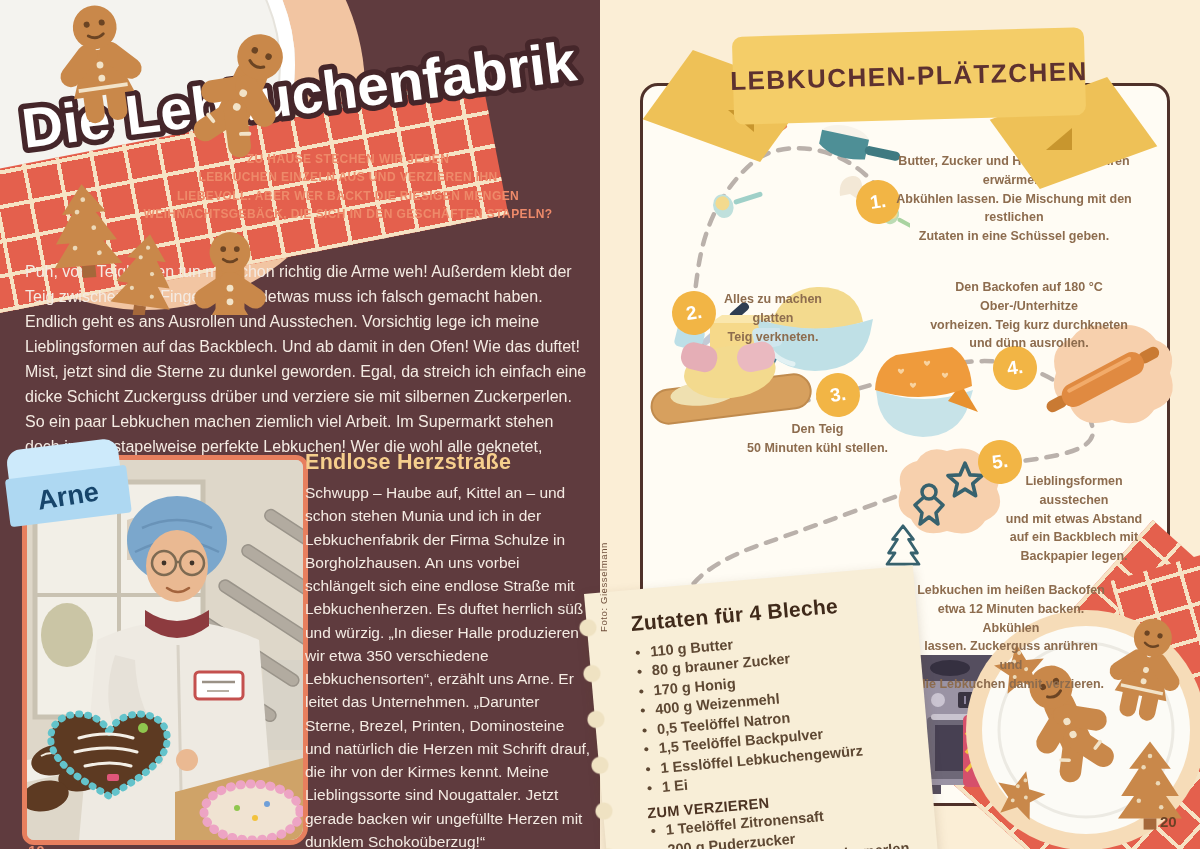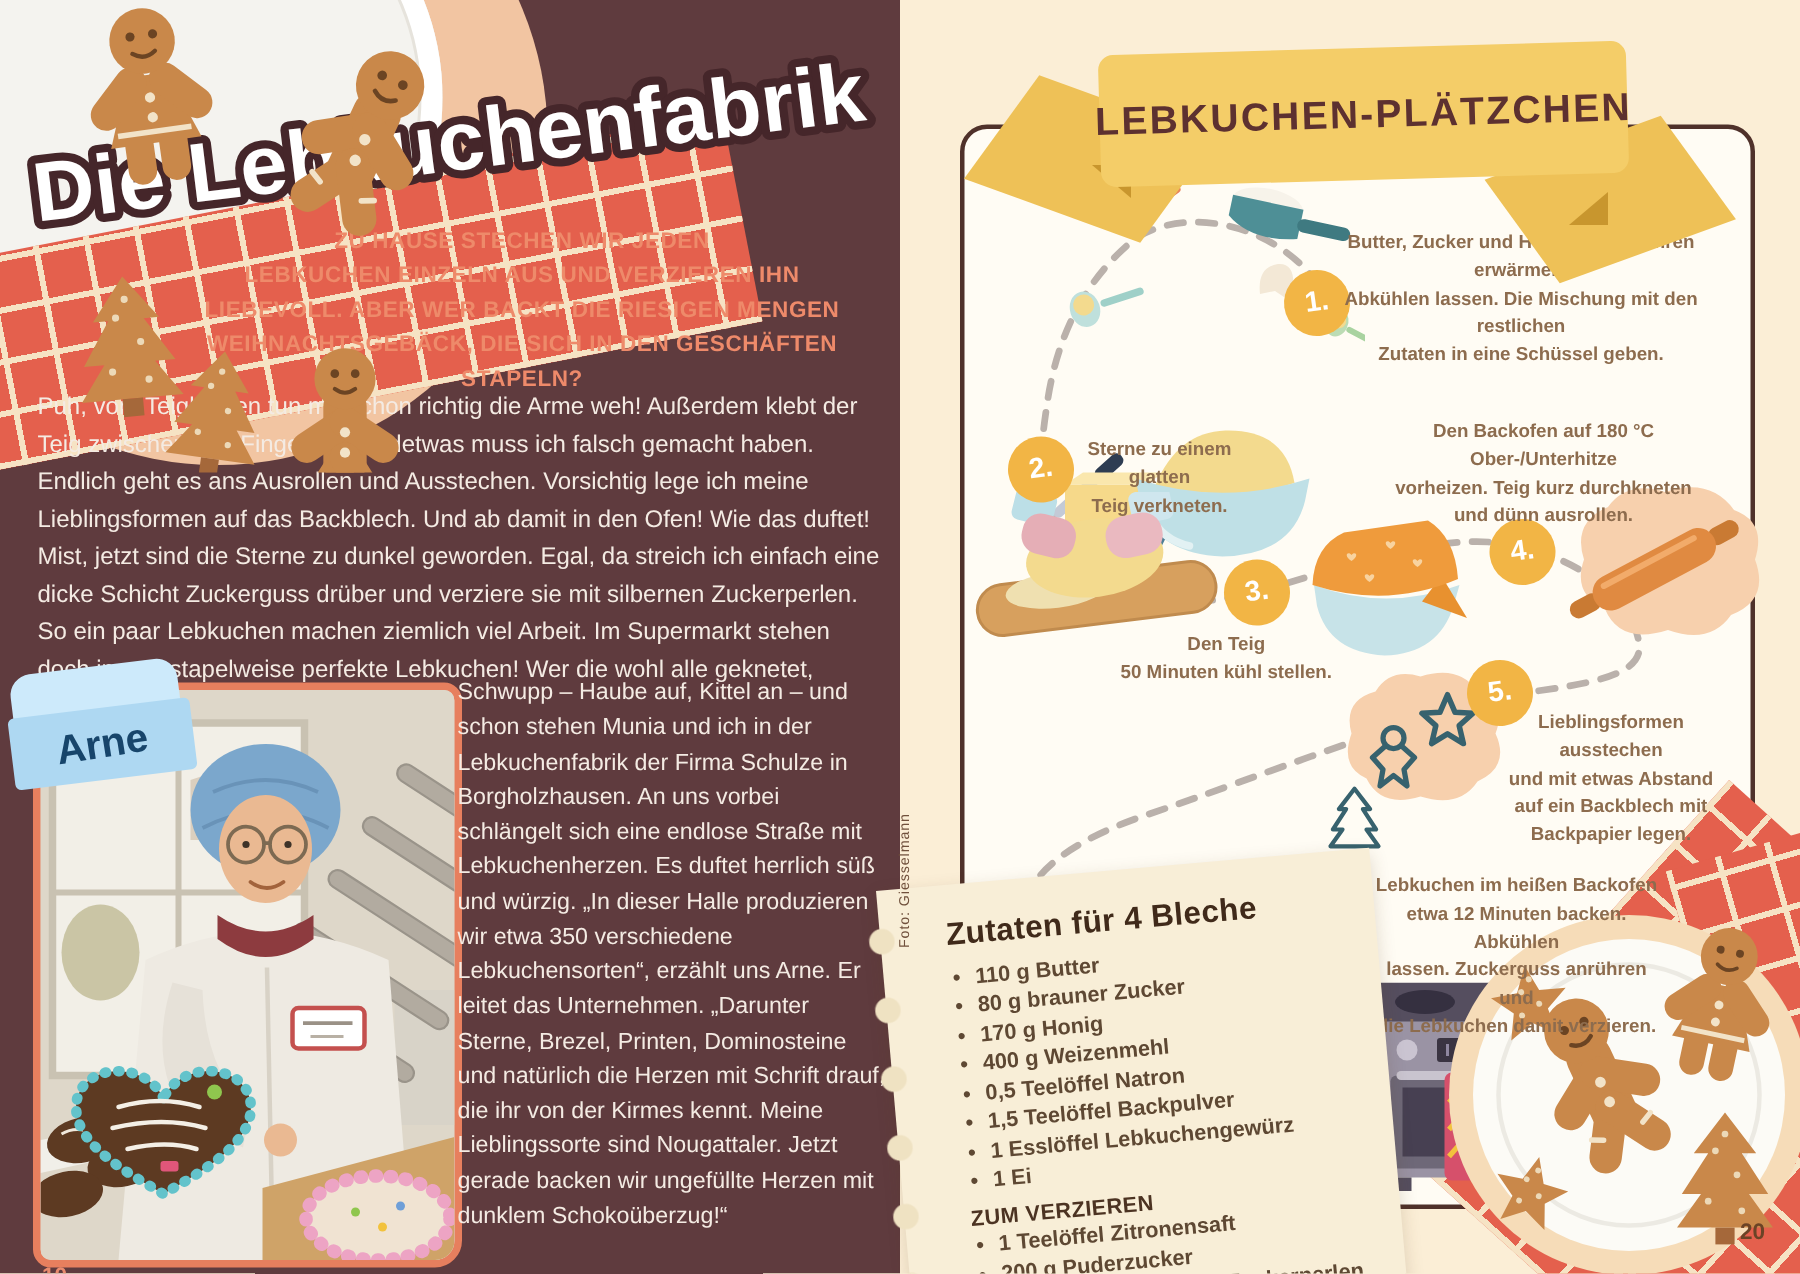--- a/index.html
+++ b/index.html
@@ -13,21 +13,21 @@
   .plate-tl{position:absolute;left:-55px;top:-110px;width:350px;height:350px;border-radius:50%;
             background:#f4f3ef;box-shadow:inset 0 0 0 14px #ffffff, inset 0 0 0 16px #e6e3dc;}
   .napkin{background-color:#e4604d;
      background-image:repeating-linear-gradient(0deg,#f6e3c4 0 4px,transparent 4px 34px),
                       repeating-linear-gradient(90deg,#f6e3c4 0 4px,transparent 4px 34px);}
   .napkin-left{position:absolute;left:-70px;top:128px;width:570px;height:142px;transform:rotate(-11deg);
      box-shadow:0 0 0 6px rgba(228,96,77,0);}
   .title-svg{position:absolute;left:0;top:22px;width:600px;height:140px;}
   .title-svg text{font-family:"Liberation Sans",sans-serif;font-weight:bold;}
   .standfirst{position:absolute;left:98px;top:150px;width:500px;text-align:center;white-space:pre-line;
-     color:#ee8a6a;font-weight:bold;font-size:15px;line-height:1.53;letter-spacing:.4px;}
+     color:#ee8a6a;font-weight:bold;font-size:12px;line-height:1.53;letter-spacing:.4px;}
   .intro{position:absolute;left:25px;top:260px;width:562px;margin:0;color:#f4ebe3;
      font-size:16px;line-height:1.56;}
   .photo-frame{position:absolute;left:22px;top:455px;width:276px;height:380px;
      border:5px solid #e77f5e;border-radius:16px 12px 18px 12px;overflow:hidden;background:#ded7c9;}
   .arne-tag{position:absolute;left:6px;top:444px;width:122px;height:82px;transform:rotate(-7deg);z-index:5;}
   .arne-top{position:absolute;left:4px;top:0;width:112px;height:34px;background:#cdeafb;border-radius:14px 14px 4px 4px;}
   .arne-band{position:absolute;left:0;top:28px;width:122px;height:48px;background:#aed8f2;border-radius:4px;
      display:flex;align-items:center;justify-content:center;}
   .arne-band span{color:#17456b;font-weight:800;font-size:27px;transform:rotate(-2deg);}
   .col2{position:absolute;left:305px;top:450px;width:288px;}
@@ -225,20 +225,21 @@
     </svg>
   </div>
   <div class="arne-tag">
     <div class="arne-top"></div>
     <div class="arne-band">
         <span>Arne</span>
       </div>
   </div>
 
   <div class="col2">
+    <h2>Endlose Herzstraße</h2>
     <p>Schwupp – Haube auf, Kittel an – und schon stehen Munia und ich in der Lebkuchenfabrik der Firma Schulze in Borgholzhausen. An uns vorbei schlängelt sich eine endlose Straße mit Lebkuchenherzen. Es duftet herrlich süß und würzig. „In dieser Halle produzieren wir etwa 350 verschiedene Lebkuchensorten“, erzählt uns Arne. Er leitet das Unternehmen. „Darunter Sterne, Brezel, Printen, Dominosteine und natürlich die Herzen mit Schrift drauf, die ihr von der Kirmes kennt. Meine Lieblingssorte sind Nougattaler. Jetzt gerade backen wir ungefüllte Herzen mit dunklem Schokoüberzug!“</p>
   </div>
   <div class="pagenum-left">10</div>
 </div>
 
 <div class="page-right"></div>
 
 <div class="napkin napkin-br"></div>
 <div class="napkin napkin-br2"></div>
 
@@ -393,21 +394,21 @@
 <div class="step-circle" style="left:978px;top:440px">
     <span>5.</span>
   </div>
 <div class="step-circle" style="left:871px;top:588px">
     <span>6.</span>
   </div>
 
 <div class="step-text" style="left:880px;top:152px;width:268px">Butter, Zucker und Honig unter Rühren erwärmen.
 Abkühlen lassen. Die Mischung mit den restlichen
 Zutaten in eine Schüssel geben.</div>
-<div class="step-text" style="left:703px;top:290px;width:140px">Sterne zu einem glatten
+<div class="step-text" style="left:703px;top:290px;width:140px">Alles zu machen glatten
 Teig verkneten.</div>
 <div class="step-text" style="left:735px;top:420px;width:165px">Den Teig
 50 Minuten kühl stellen.</div>
 <div class="step-text" style="left:920px;top:278px;width:218px">Den Backofen auf 180 °C Ober-/Unterhitze
 vorheizen. Teig kurz durchkneten
 und dünn ausrollen.</div>
 <div class="step-text" style="left:995px;top:472px;width:158px">Lieblingsformen ausstechen
 und mit etwas Abstand
 auf ein Backblech mit
 Backpapier legen.</div>

